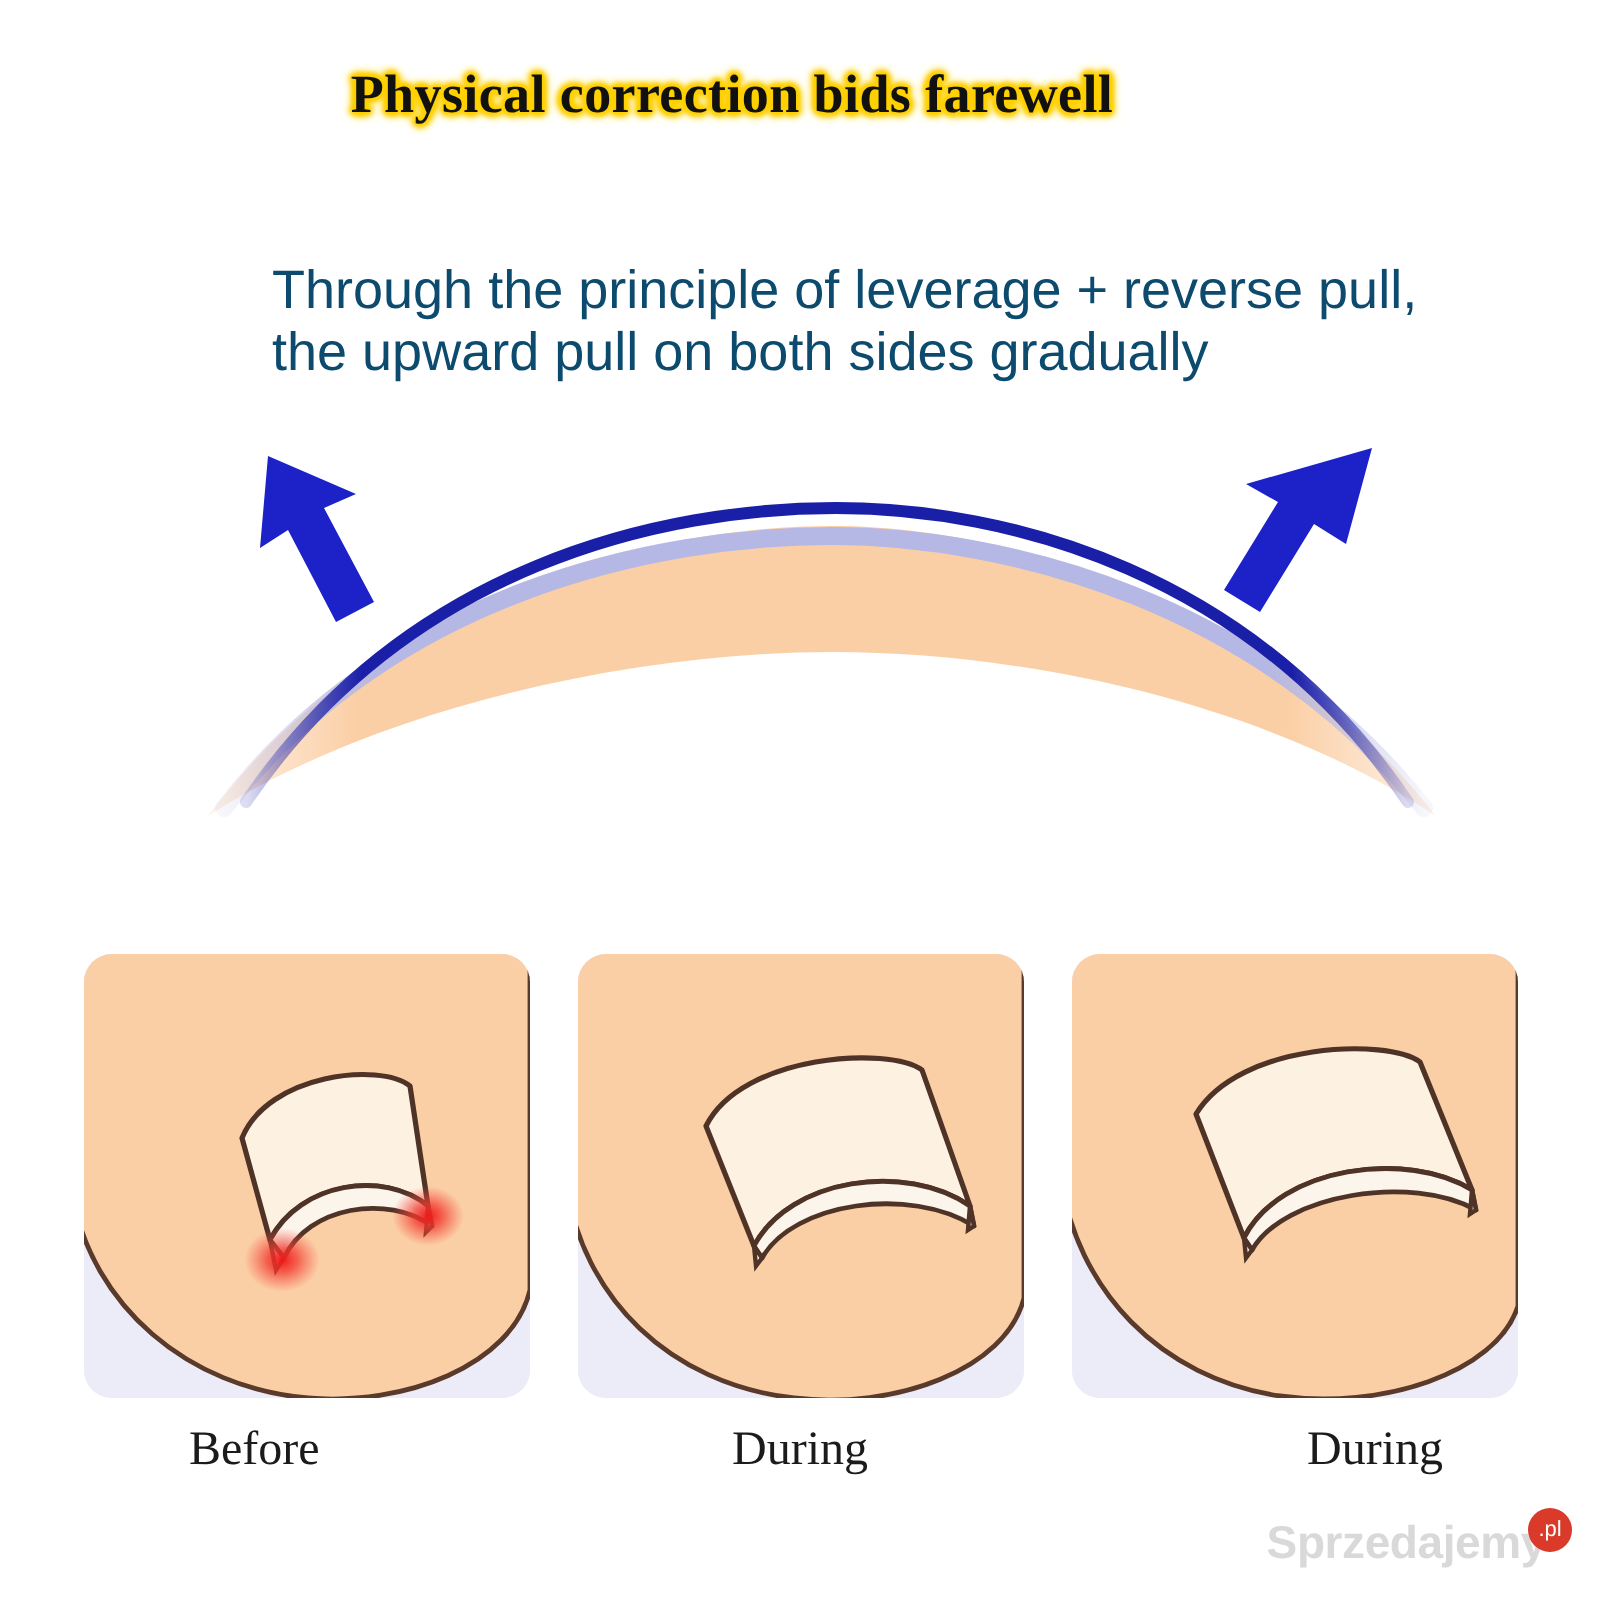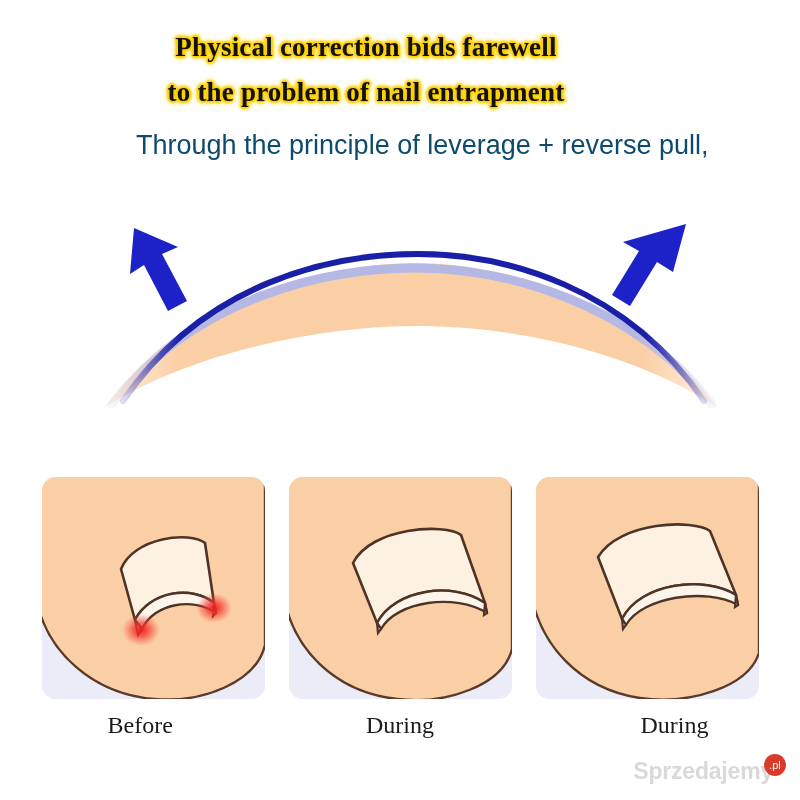--- a/index.html
+++ b/index.html
@@ -93,21 +93,21 @@
 
   
   .captions {
     position: absolute;
     top: 708px;
     left: 0;
     width: 800px;
     height: 40px;
     display: flex;
     justify-content: center;
-    gap: 24px;
+    gap: 37px;
   }
   .caption {
     width: 223px;
     text-align: center;
     font-family: "Liberation Serif", "DejaVu Serif", serif;
     font-size: 24px;
     color: #1b1b1b;
     line-height: 34px;
   }
   .caption.cap-0 { text-align: left;  padding-left: 66px; box-sizing: border-box; }
@@ -145,25 +145,25 @@
     justify-content: center;
     margin-left: -9px;
     margin-top: -12px;
   }
 </style>
 </head>
 <body>
 
 <div class="title-block">
   <span class="title-line">Physical correction bids farewell</span>
-  <span class="title-line">to the problem of nail entrapment</span>
 </div>
 
 <div class="lede">
   <span>Through the principle of leverage + reverse pull,</span>
+  <span>the upward pull on both sides gradually</span>
 </div>
 
 <div class="arch-wrap">
   <svg width="630" height="195" viewBox="0 0 630 195" xmlns="http://www.w3.org/2000/svg">
     <defs>
       <linearGradient id="skinFade" x1="0" y1="0" x2="1" y2="0">
         <stop offset="0" stop-color="#fbcfa6" stop-opacity="0.25"></stop>
         <stop offset="0.12" stop-color="#fbcfa6" stop-opacity="1"></stop>
         <stop offset="0.88" stop-color="#fbcfa6" stop-opacity="1"></stop>
         <stop offset="1" stop-color="#fbcfa6" stop-opacity="0.25"></stop>

